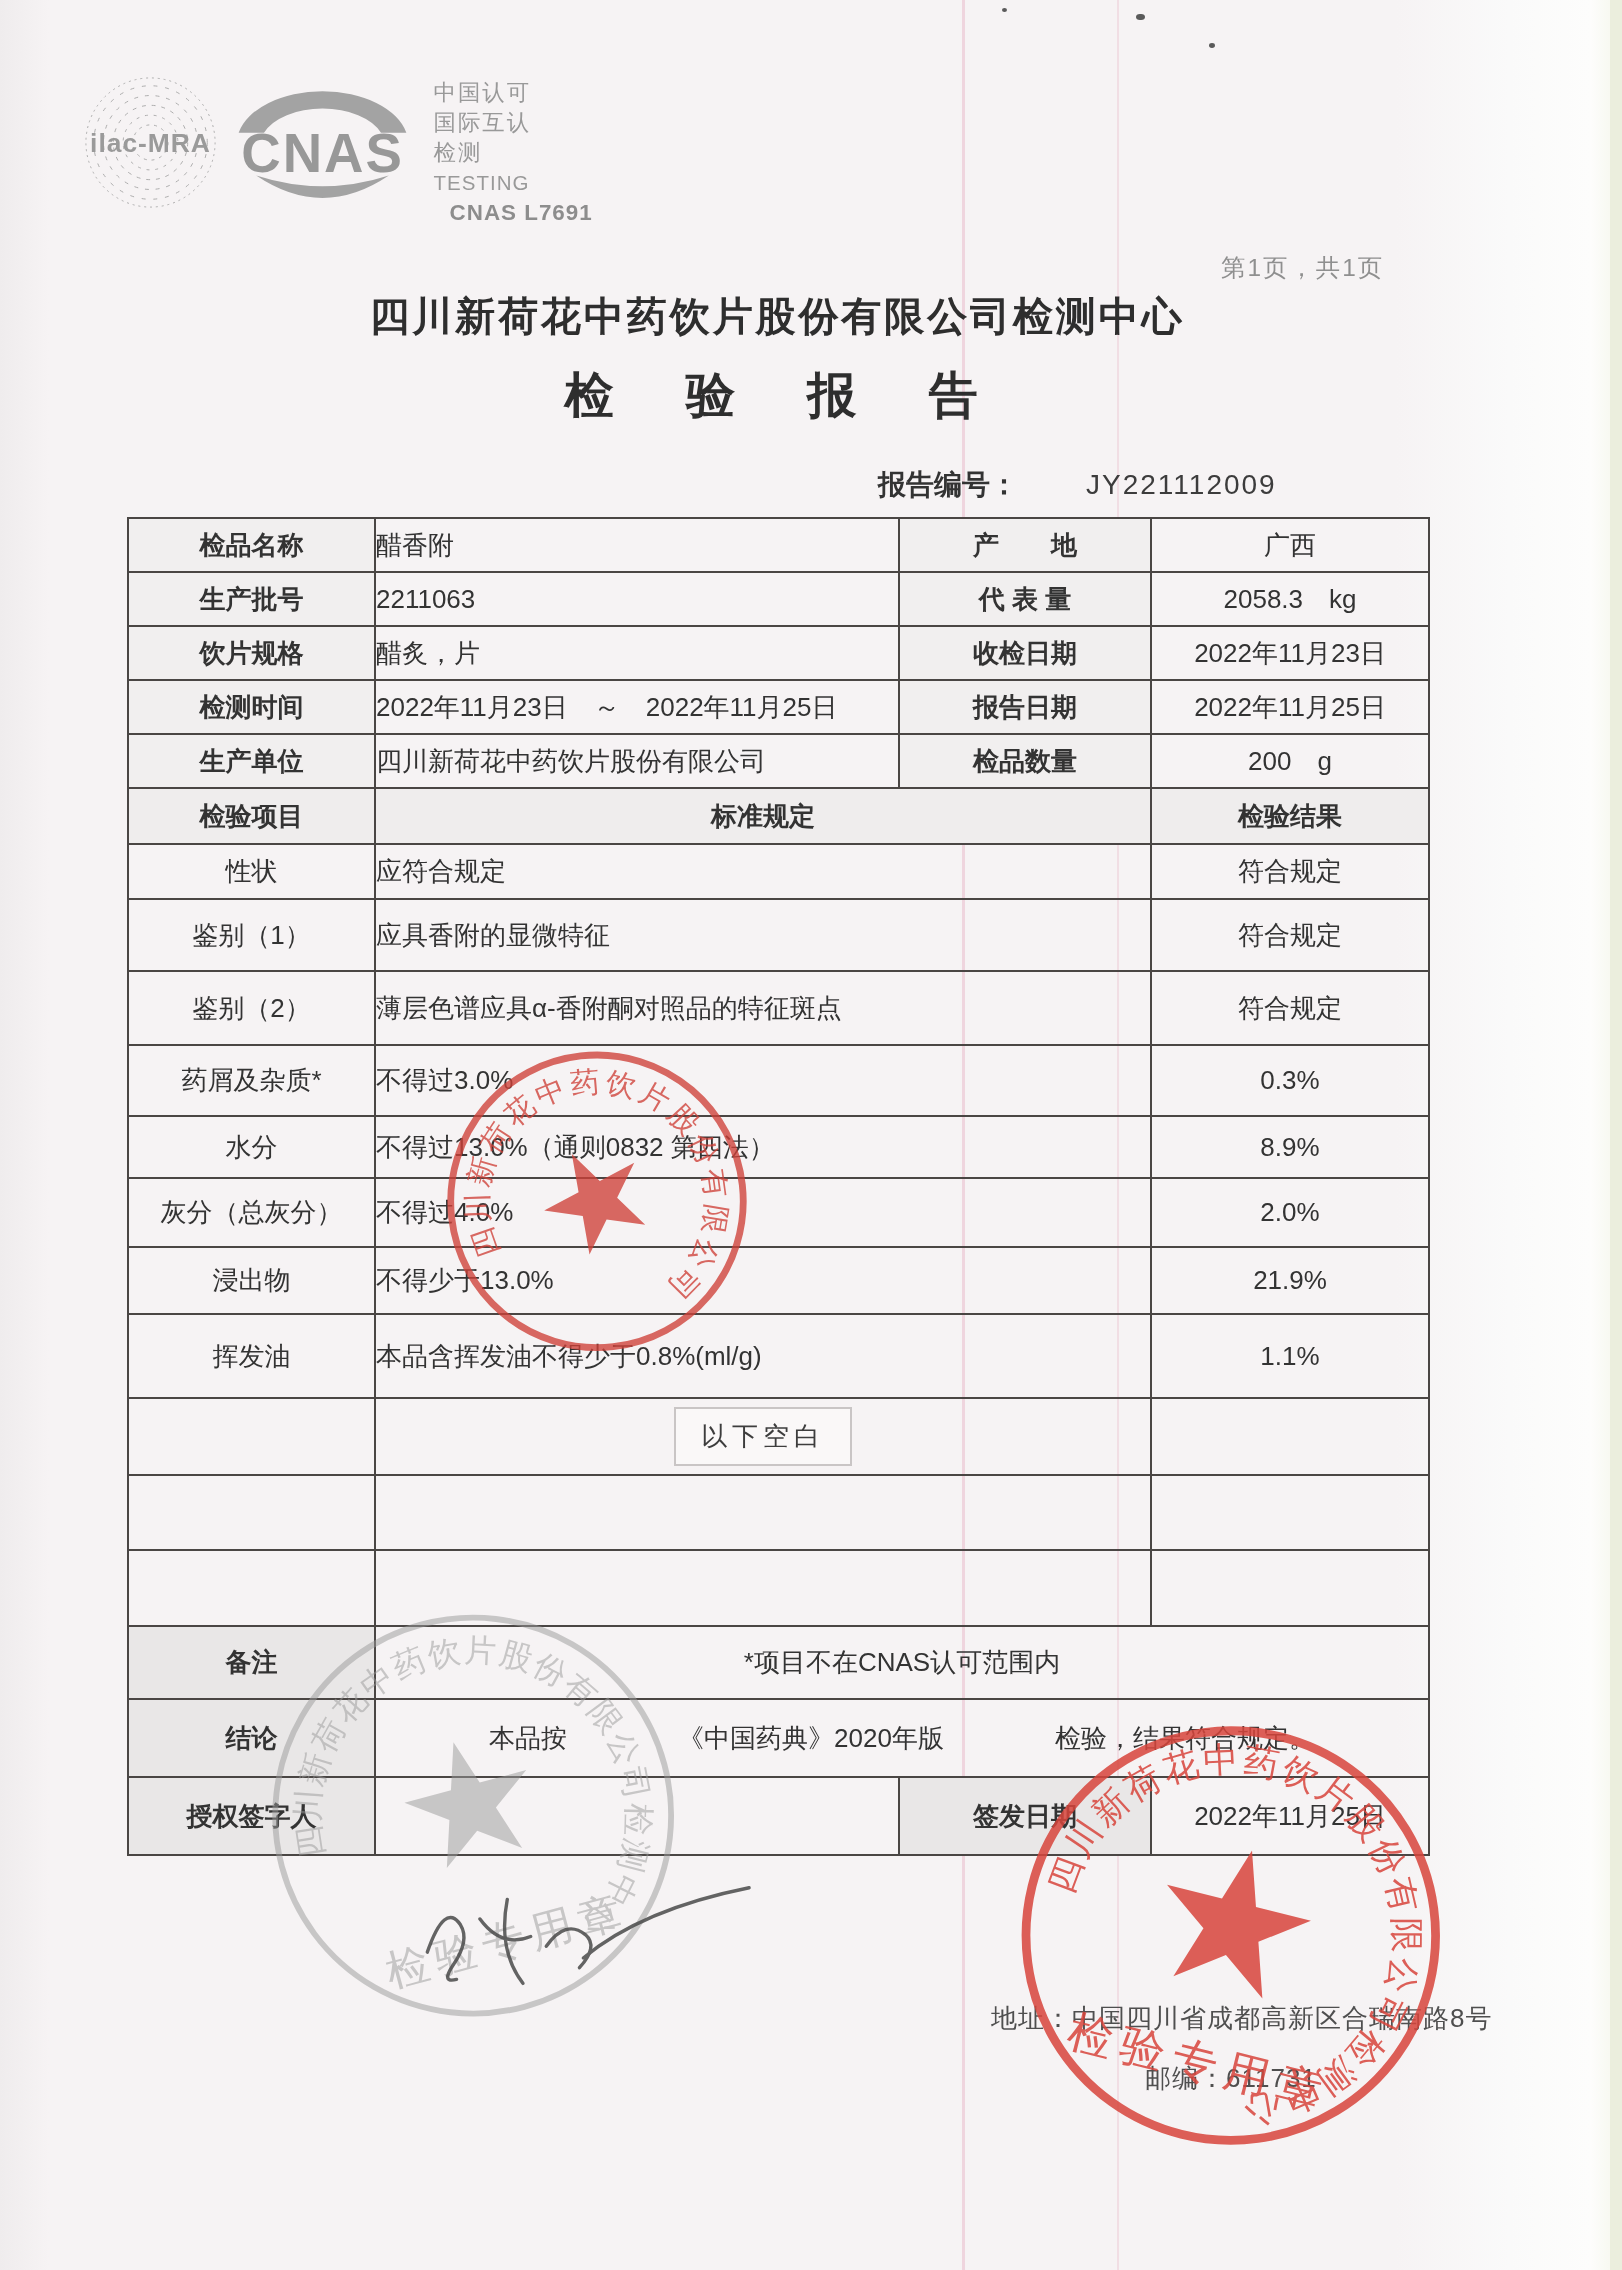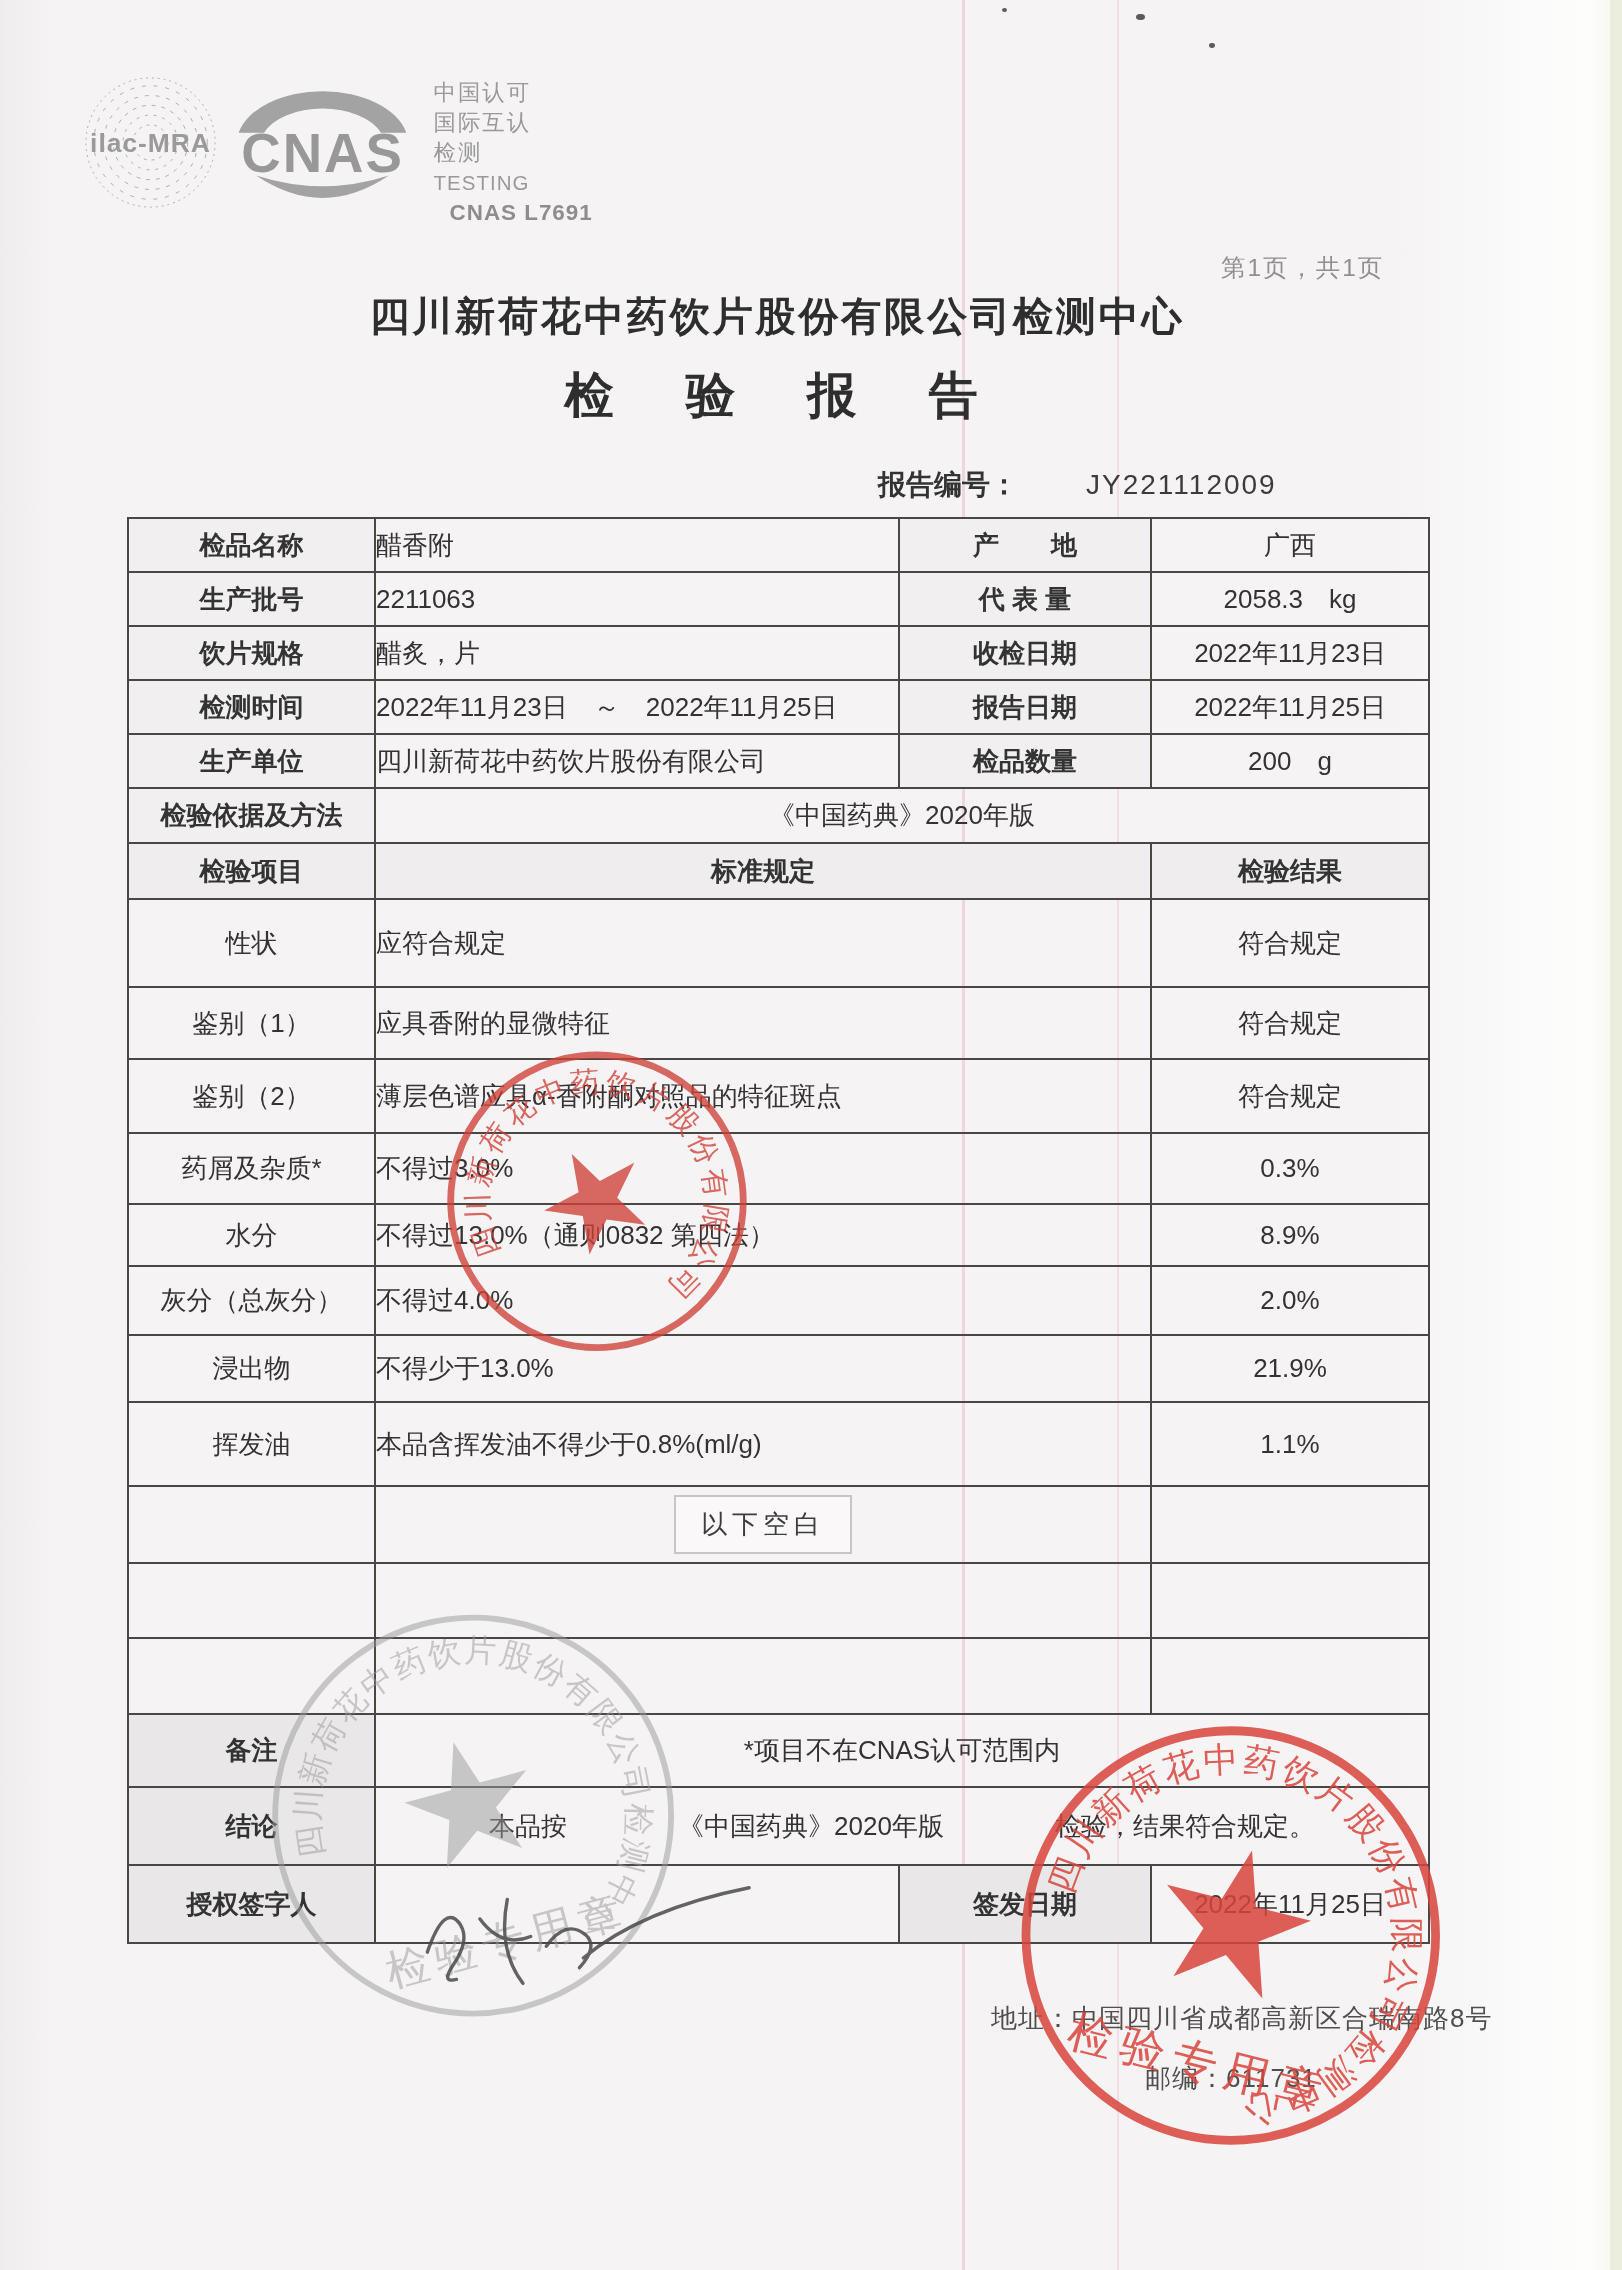--- a/index.html
+++ b/index.html
@@ -123,30 +123,26 @@
       <td class="val">2022年11月23日　～　2022年11月25日</td>
       <td class="lbl">报告日期</td>
       <td class="valc">2022年11月25日</td>
     </tr>
     <tr style="height:54px">
       <td class="lbl">生产单位</td>
       <td class="val">四川新荷花中药饮片股份有限公司</td>
       <td class="lbl">检品数量</td>
       <td class="valc">200　g</td>
     </tr>
-    <tr style="height:55px">
-      <td class="lbl">检验依据及方法</td>
-      <td class="valc" colspan="3">《中国药典》2020年版</td>
-    </tr>
     <tr style="height:56px">
       <td class="hdr">检验项目</td>
       <td class="hdr" colspan="2">标准规定</td>
       <td class="hdr">检验结果</td>
     </tr>
-    <tr style="height:88px">
+    <tr style="height:55px">
       <td class="item">性状</td>
       <td class="std" colspan="2">应符合规定</td>
       <td class="res">符合规定</td>
     </tr>
     <tr style="height:72px">
       <td class="item">鉴别（1）</td>
       <td class="std" colspan="2">应具香附的显微特征</td>
       <td class="res">符合规定</td>
     </tr>
     <tr style="height:74px">

